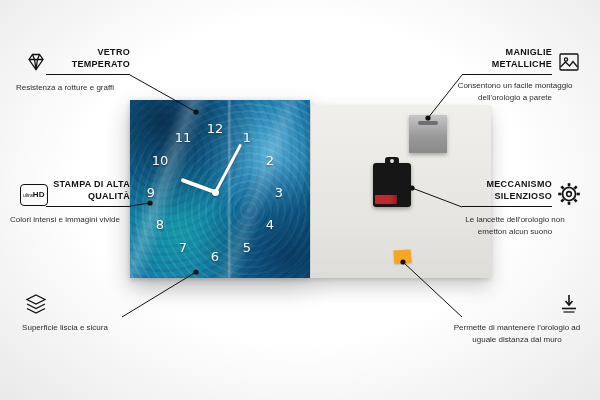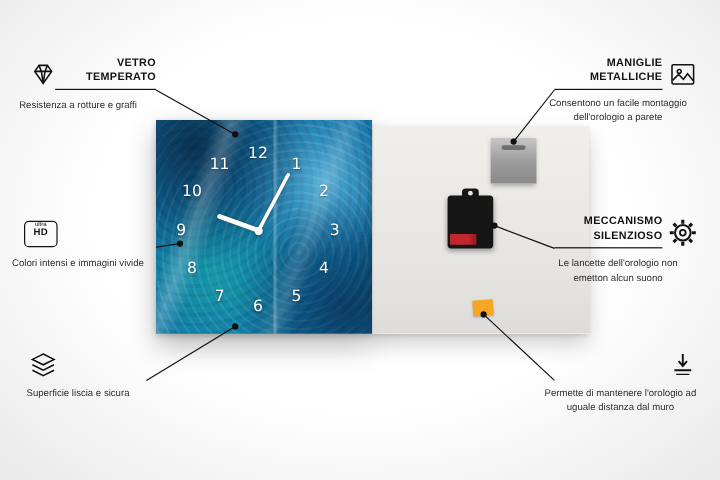--- a/index.html
+++ b/index.html
@@ -93,21 +93,21 @@
     position:absolute;z-index:6;font-weight:bold;font-size:9px;color:#111;
     text-align:right;letter-spacing:.3px;line-height:1.35;
     border-bottom:1px solid #111;padding-bottom:4px;
   }
   .c-desc{
     position:absolute;z-index:6;font-size:8px;color:#2d2d2d;text-align:center;line-height:1.5;
   }
   .icon{position:absolute;z-index:6;}
   .uhd{
     width:26px;height:20px;border:1.5px solid #111;border-radius:4px;
-    display:flex;flex-direction:column;align-items:center;justify-content:flex-start;
+    display:flex;flex-direction:row;align-items:center;justify-content:center;
     line-height:1;color:#111;background:#fff0;
   }
   .uhd .u{font-size:5px;}
   .uhd .h{font-size:8px;font-weight:bold;letter-spacing:.3px;}
 </style>
 </head>
 <body>
 
 <div class="stage">
 
@@ -168,20 +168,21 @@
   </div>
   <div class="c-title" style="left:46px;top:46px;width:84px">VETRO TEMPERATO</div>
   <div class="c-desc" style="left:5px;top:82px;width:120px">Resistenza a rotture e graffi</div>
 
   <div class="icon" style="left:20px;top:184px">
     <div class="uhd">
       <span class="u">ultra</span>
       <span class="h">HD</span>
     </div>
   </div>
+  <div class="c-title" style="left:46px;top:178px;width:84px">STAMPA DI ALTA QUALITÀ</div>
   <div class="c-desc" style="left:5px;top:214px;width:120px">Colori intensi e immagini vivide</div>
 
   <div class="icon" style="left:24px;top:292px">
     <svg viewBox="0 0 24 24" width="24" height="24" fill="none" stroke="#111" stroke-width="1.3">
       <path d="M12 3 L21 7.5 L12 12 L3 7.5 Z"></path>
       <path d="M3 12 L12 16.5 L21 12"></path>
       <path d="M3 16.5 L12 21 L21 16.5"></path>
     </svg>
   </div>
   <div class="c-desc" style="left:5px;top:322px;width:120px">Superficie liscia e sicura</div>

